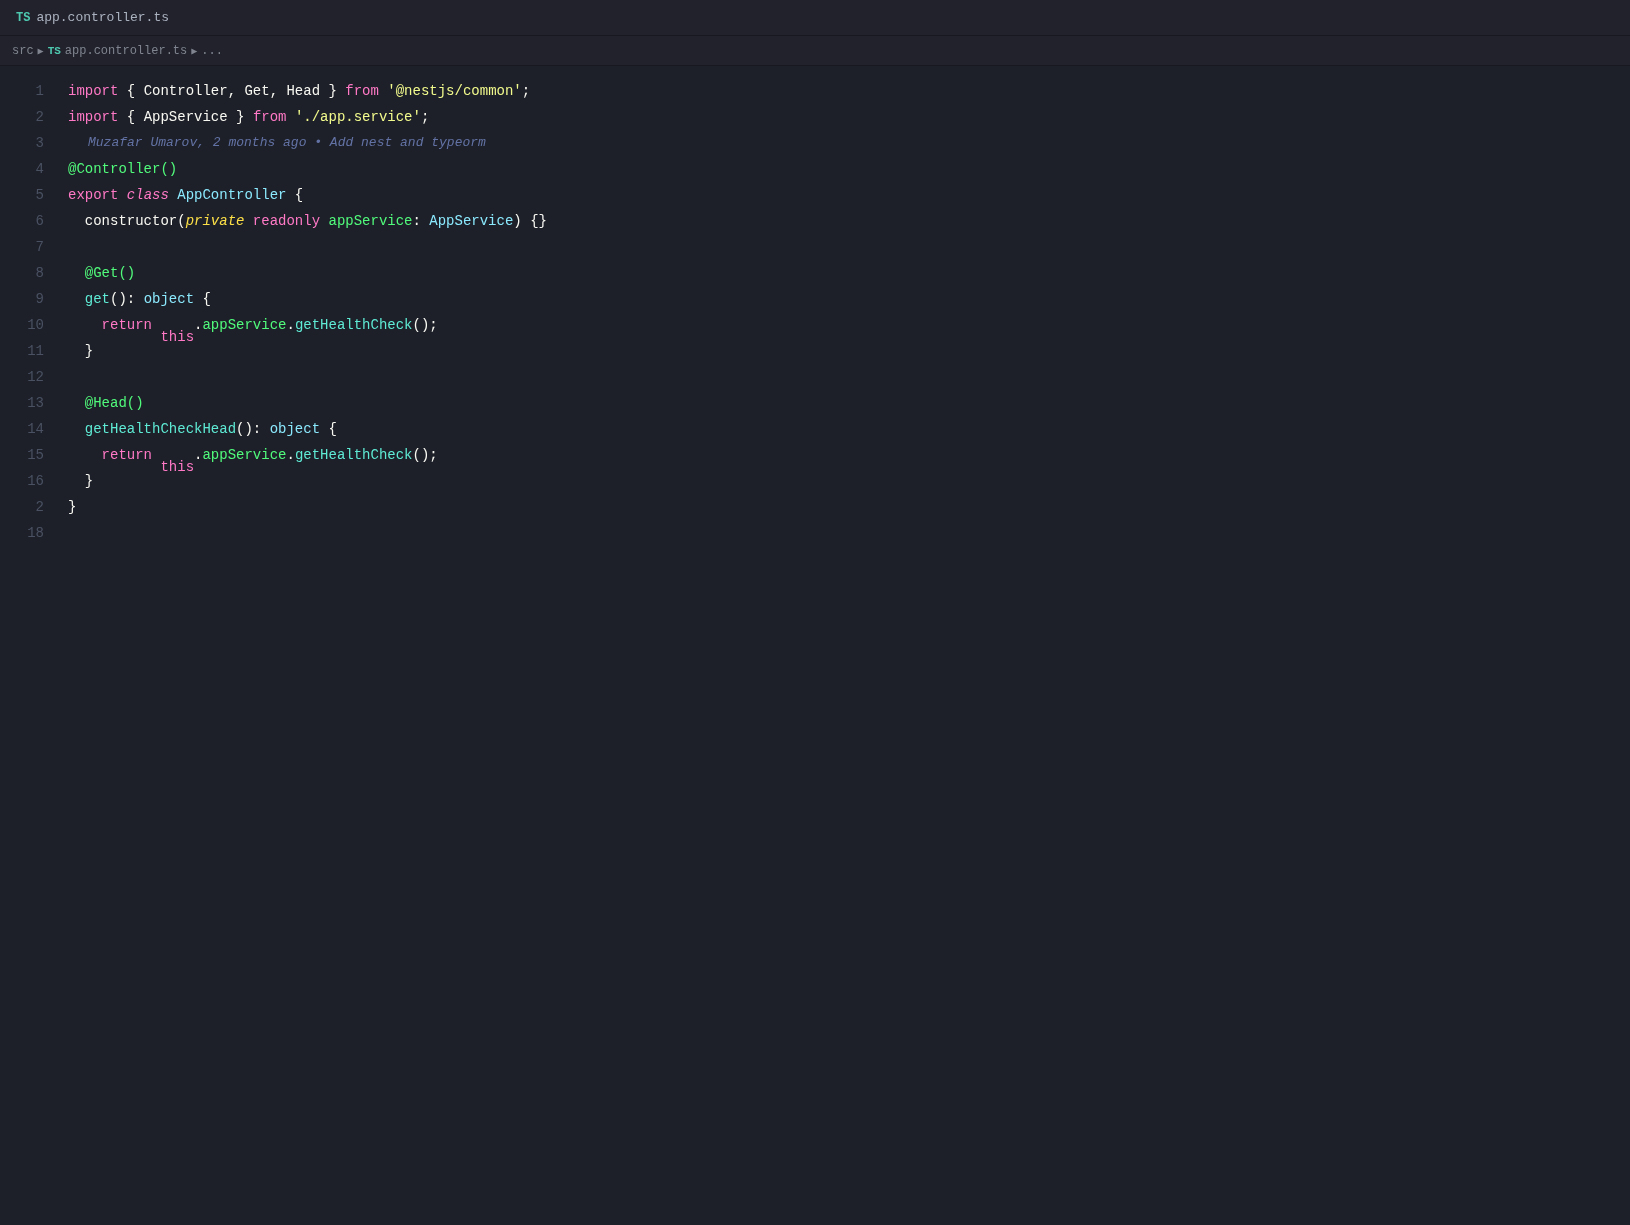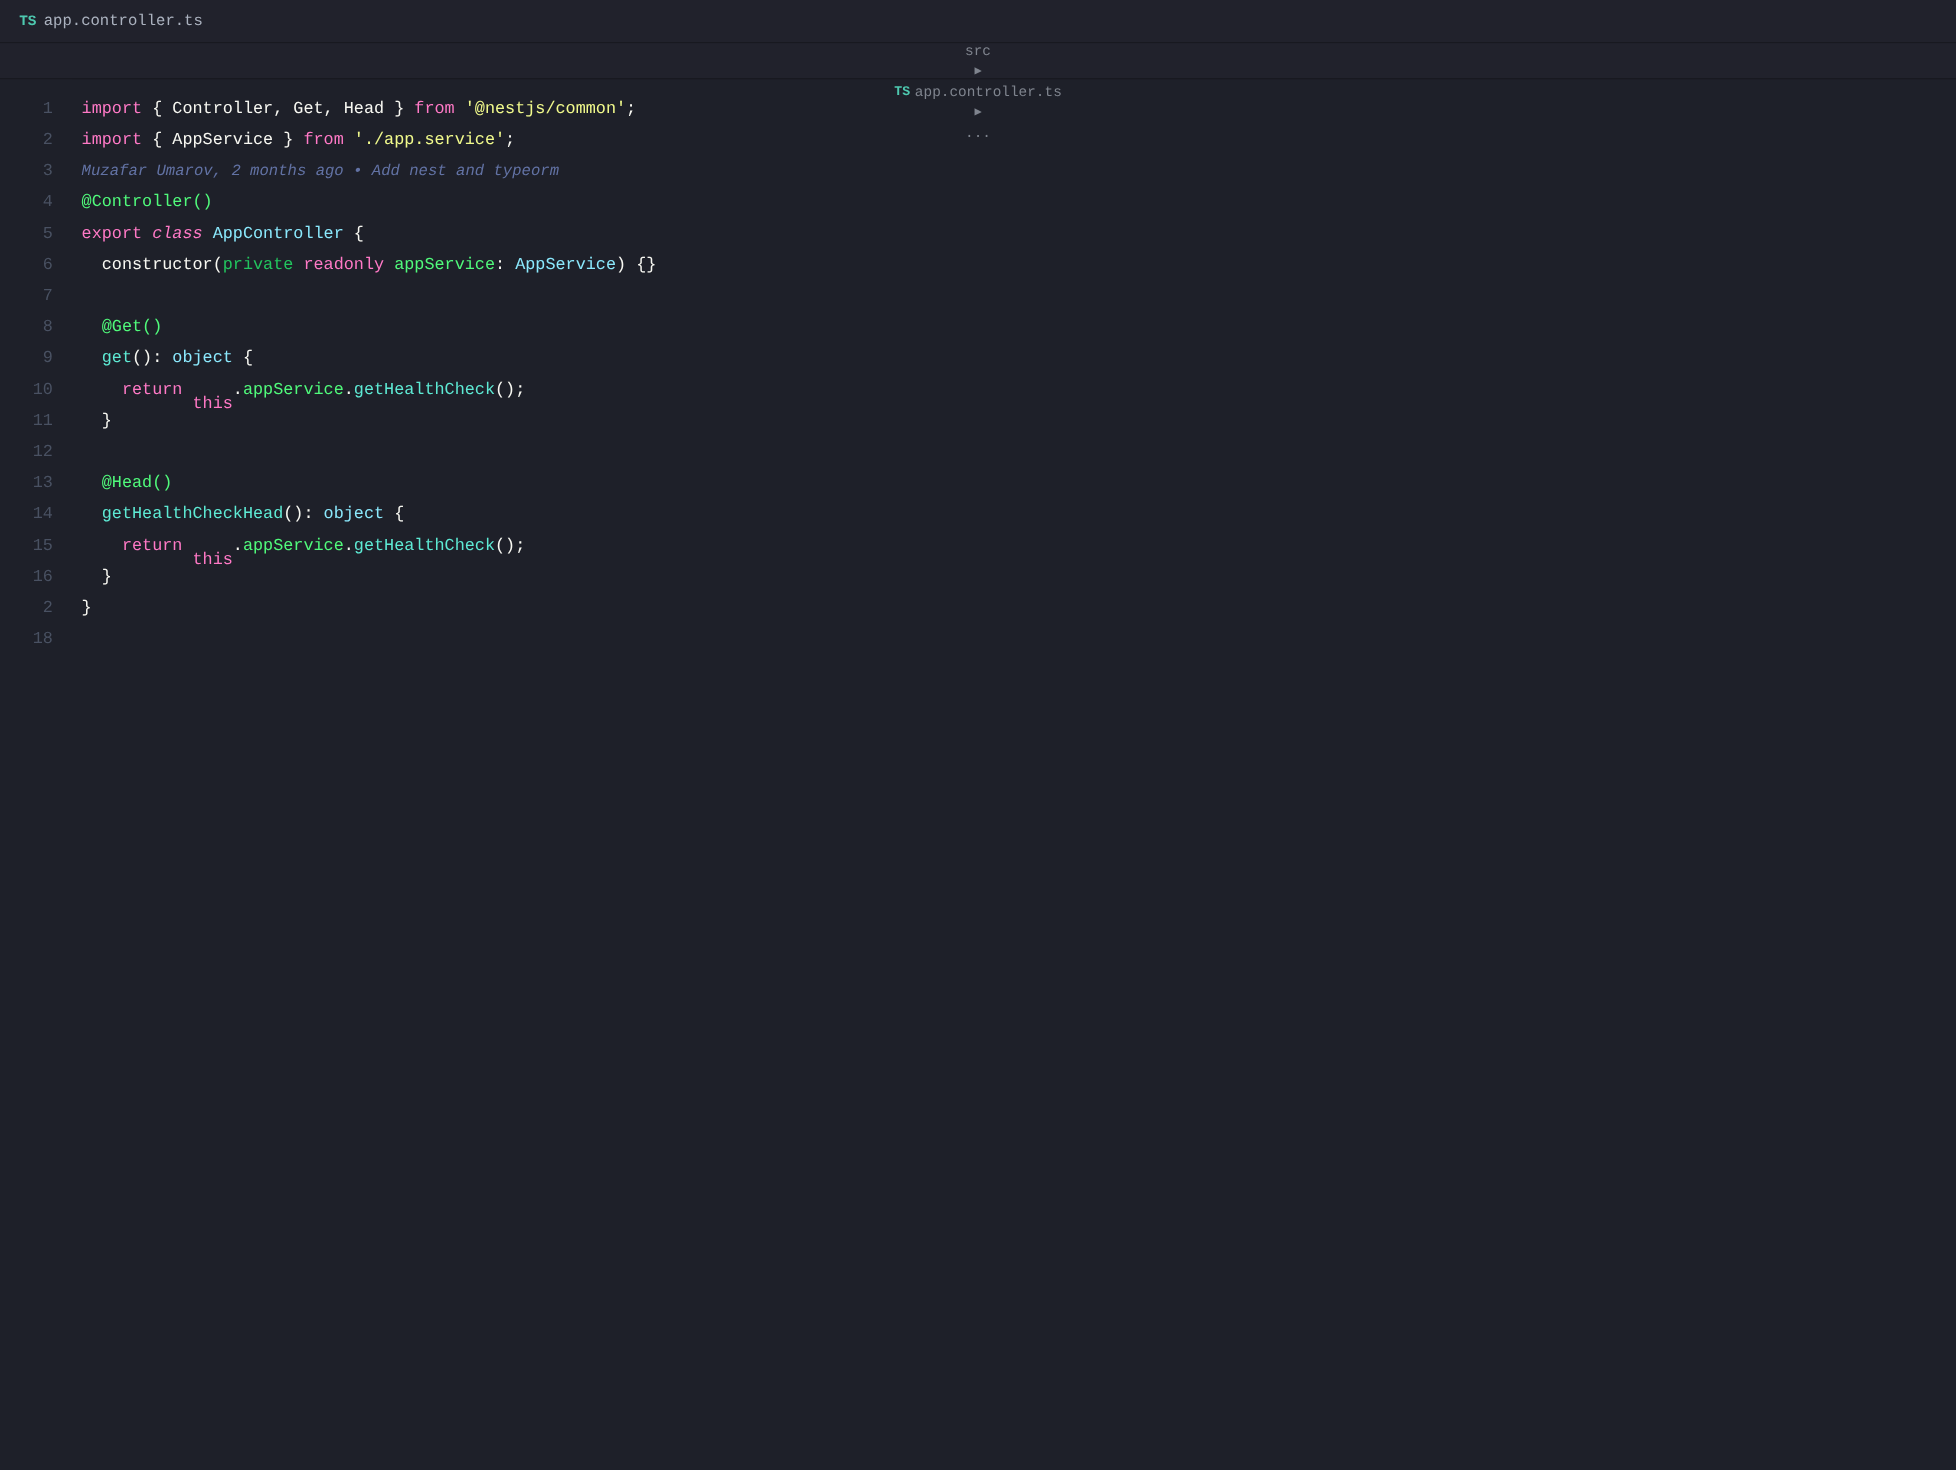--- a/index.html
+++ b/index.html
@@ -39,26 +39,25 @@
       color: #4ec9b0;
       font-size: 12px;
       font-weight: bold;
     }
 
     .breadcrumb-bar {
       background-color: #21222c;
       height: 30px;
       display: flex;
       align-items: center;
-      padding: 0 24px;
+      padding: 0 12px;
       gap: 4px;
       border-bottom: 1px solid #181920;
       font-size: 12px;
       color: #7f848e;
-      flex-direction: column;
     }
 
     .breadcrumb-separator {
       color: #7f848e;
       font-size: 10px;
     }
 
     .breadcrumb-item {
       display: flex;
       align-items: center;
@@ -108,39 +107,40 @@
       white-space: pre;
       display: flex;
       align-items: center;
     }
 
     
     .kw-import { color: #ff79c6; }
     .kw-export { color: #ff79c6; }
     .kw-class { color: #ff79c6; font-style: italic; }
     .kw-return { color: #ff79c6; }
-    .kw-private { color: #22c55e; }
+    .kw-private { color: #fde047; font-style: italic; }
     .kw-readonly { color: #ff79c6; }
     .kw-from { color: #ff79c6; }
     .kw-object { color: #8be9fd; }
     .string { color: #f1fa8c; }
     .decorator { color: #50fa7b; }
     .class-name { color: #8be9fd; }
     .method-name { color: #5eead4; }
     .property { color: #50fa7b; }
     .this-kw { color: #ff79c6; margin-top: 24px; }
     .normal { color: #f8f8f2; }
     @keyframes blink {
       50% { opacity: 0; }
     }
 
     .git-annotation {
       color: #6272a4;
       font-style: italic;
       font-size: 13px;
+      margin-left: 20px;
     }
   </style>
 </head>
 <body>
 
 <div class="title-bar">
   <div class="title-bar-label">
     <span class="ts-badge">TS</span>
     <span>app.controller.ts</span>
   </div>

